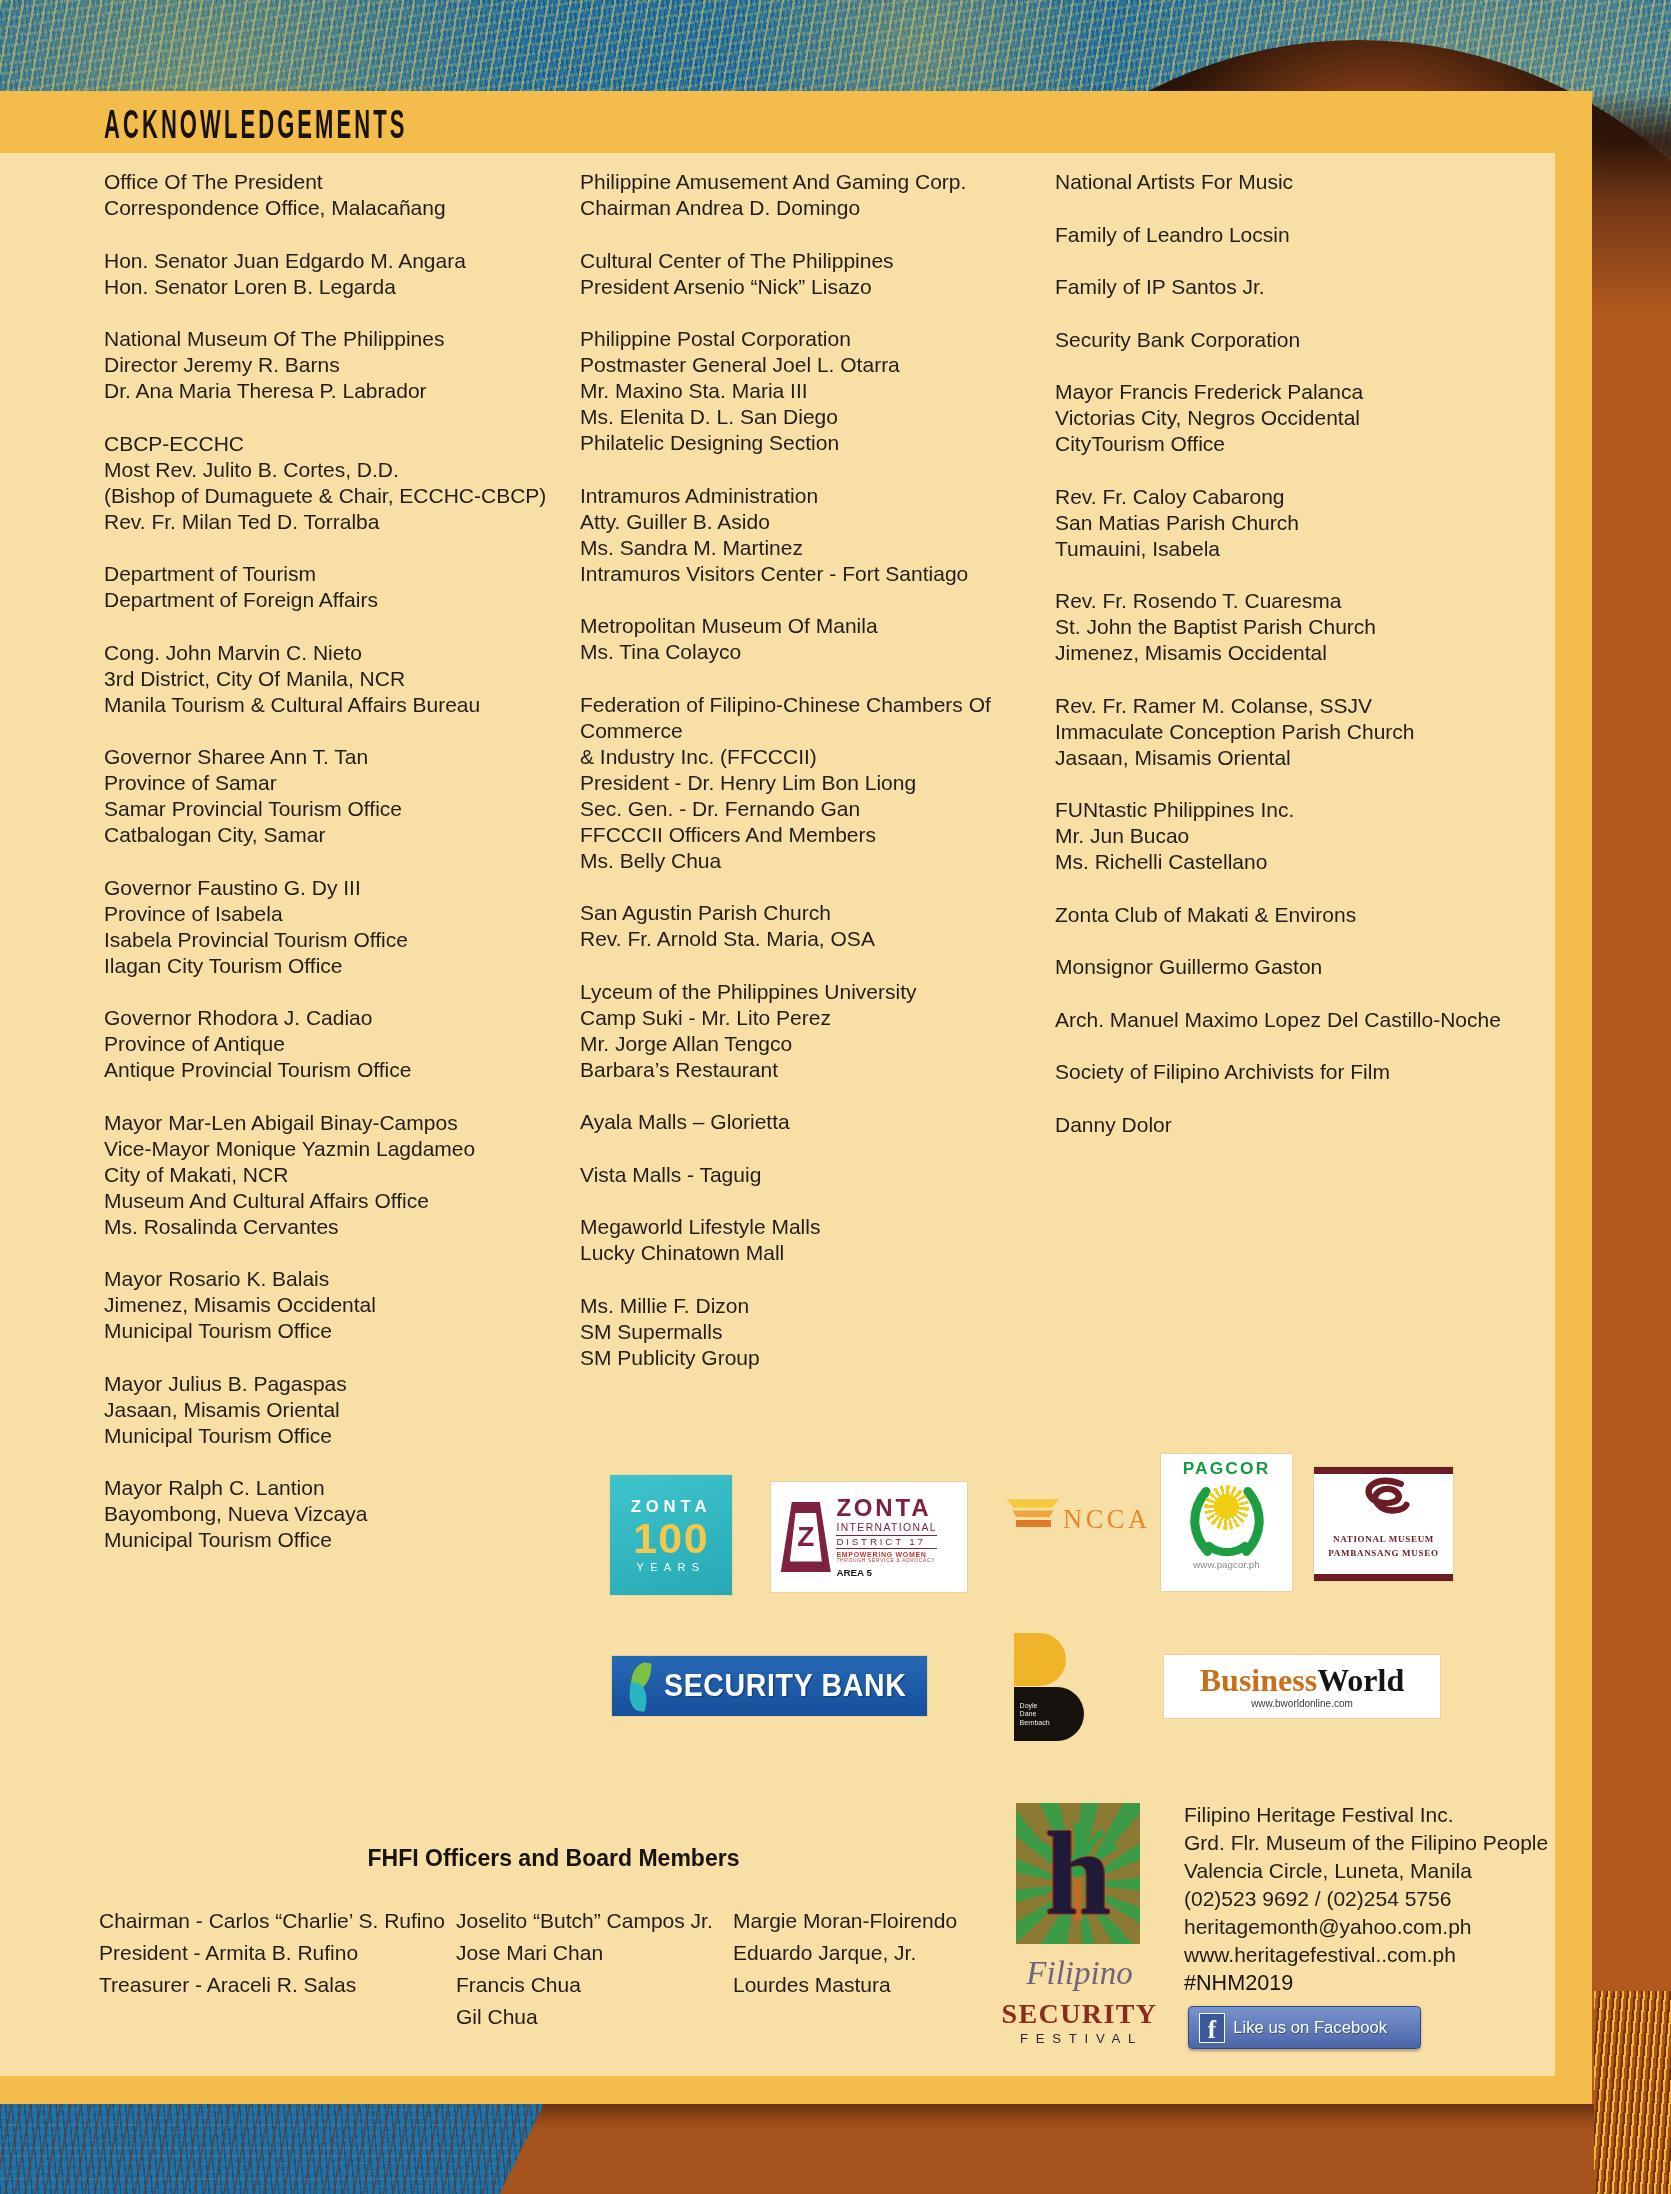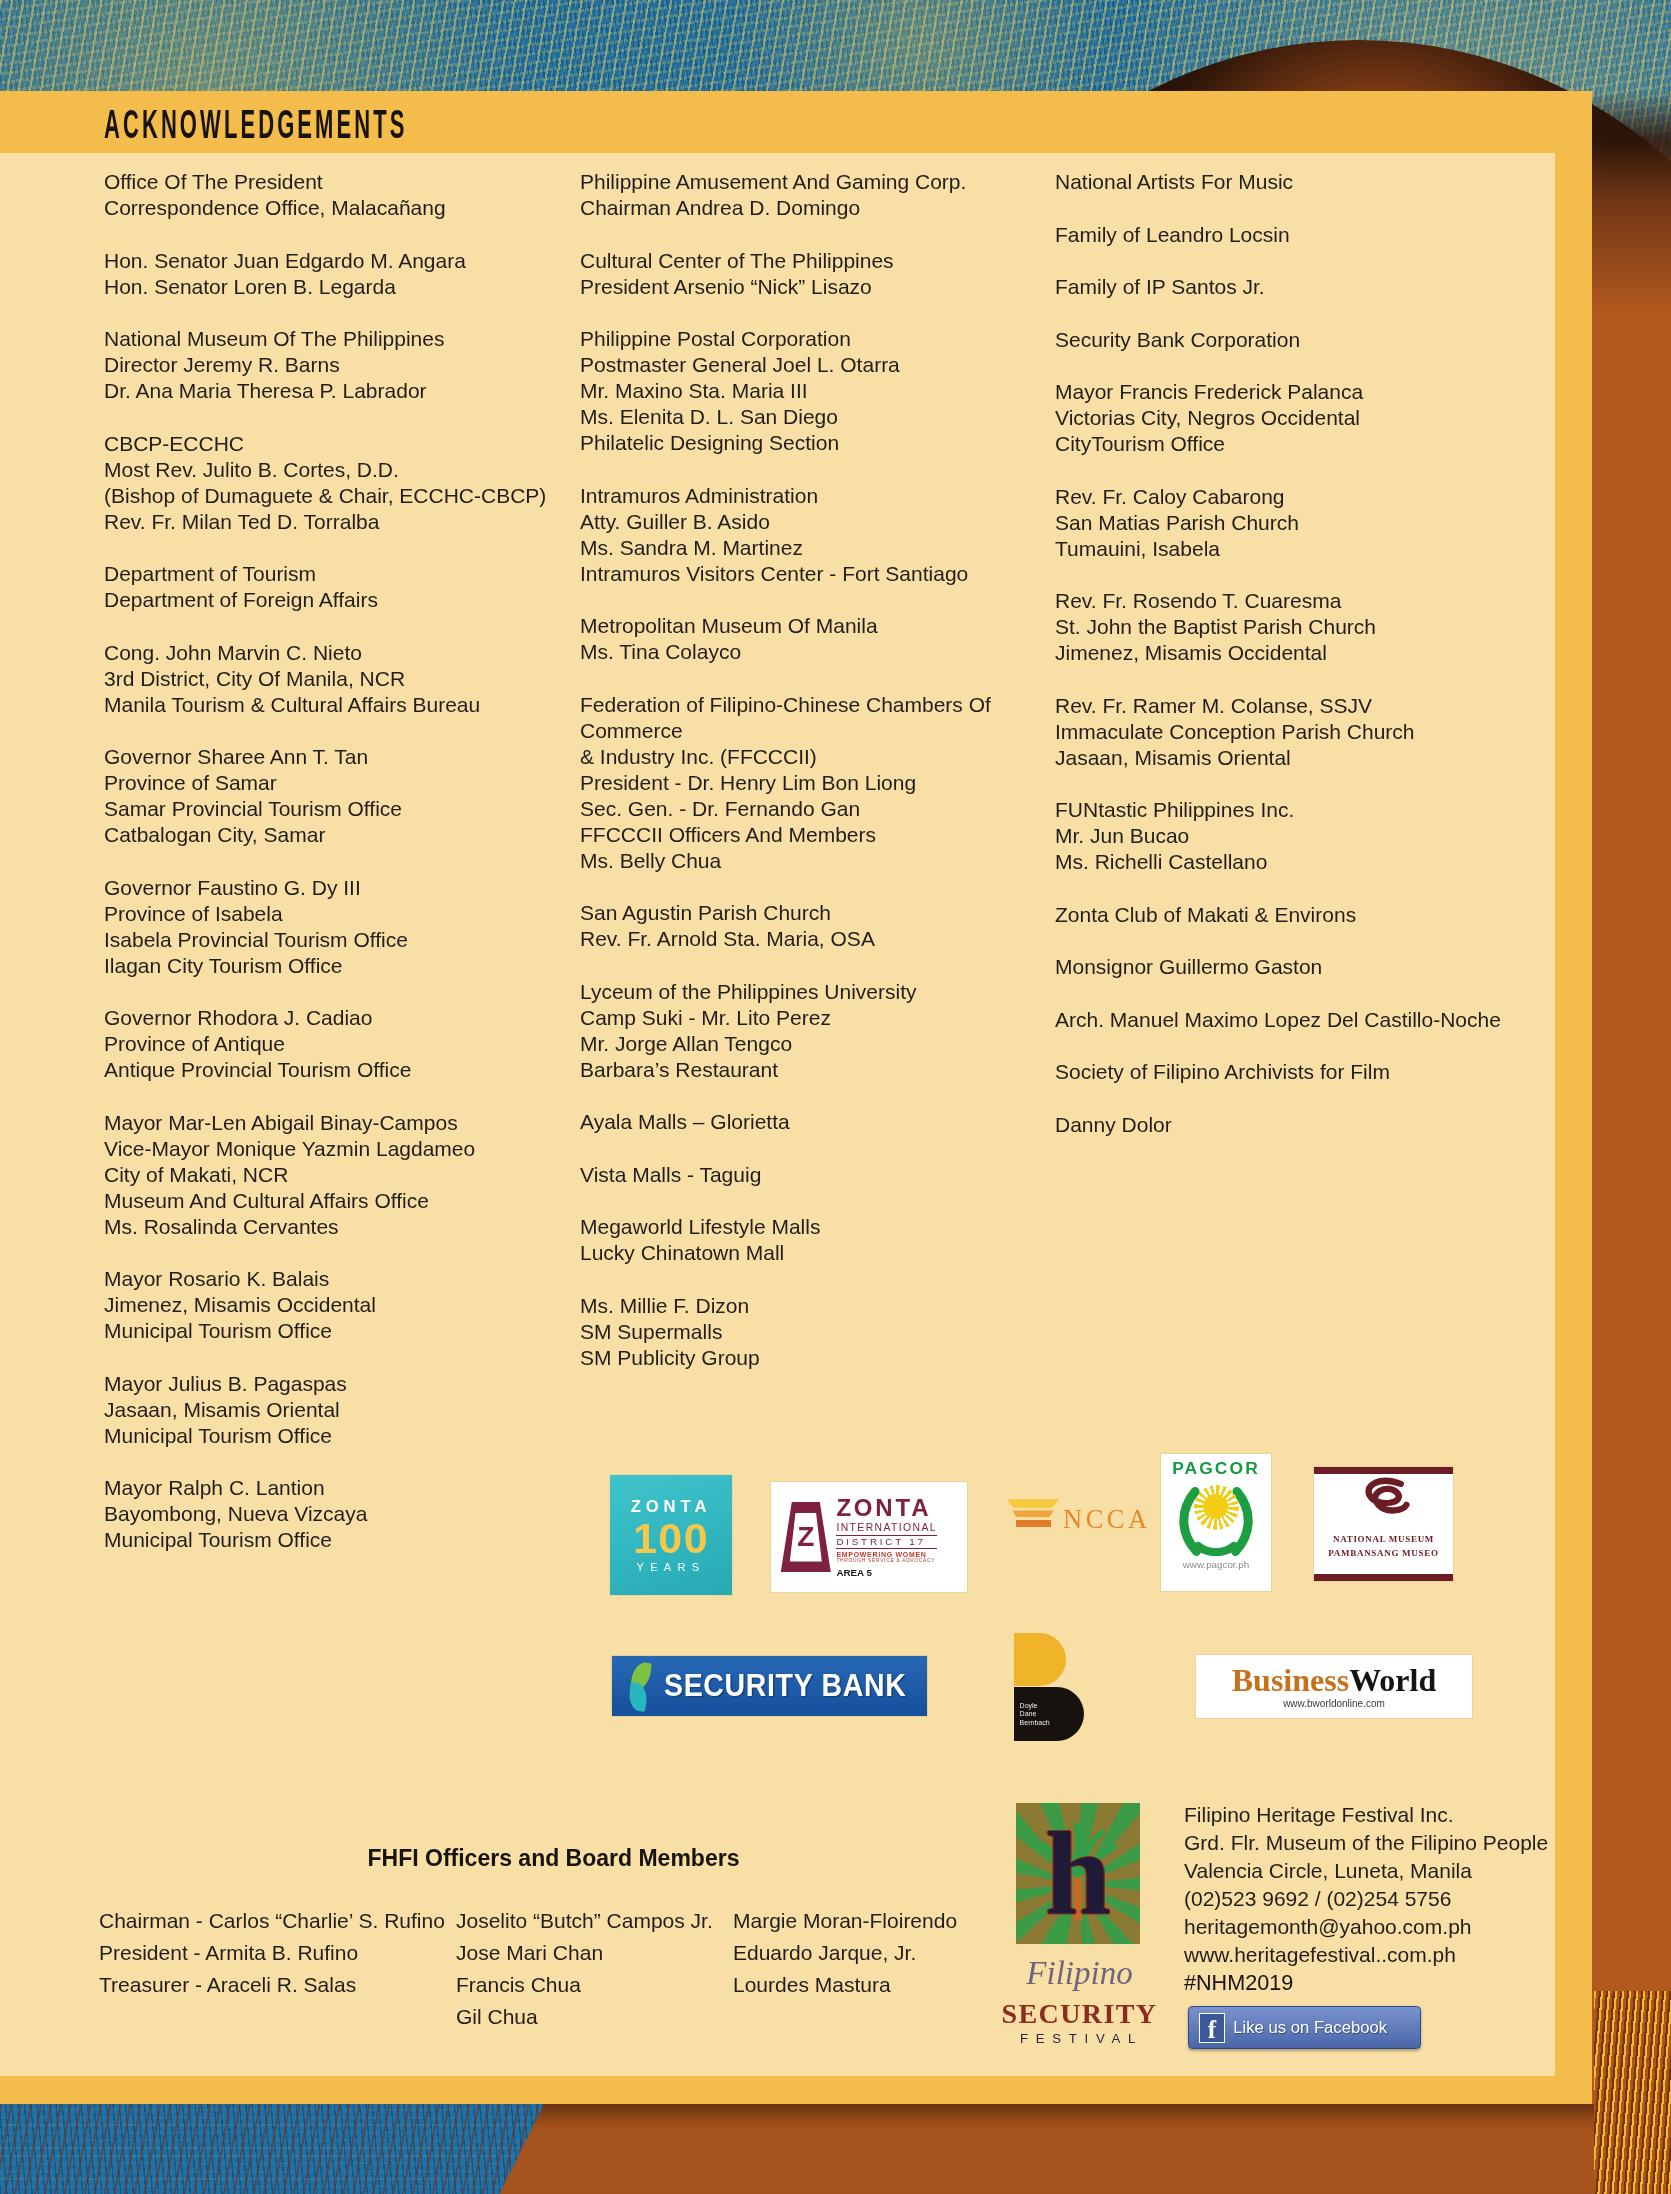--- a/index.html
+++ b/index.html
@@ -71,21 +71,21 @@
   .zd17-area{color:#1A1A1A;font-size:9.8px;font-weight:800;margin-top:4.2px;}
 
   .ncca{left:1003px;top:1434px;width:111px;height:162px;display:flex;align-items:center;}
   .ncca-flame{width:64px;height:96px;}
   .ncca-bowl{width:67px;display:flex;flex-direction:column;align-items:center;gap:2.8px;margin-top:-4.2px;}
   .ncca-b1{width:60px;height:8.4px;background:#F5C93C;clip-path:polygon(6% 0,94% 0,82% 100%,18% 100%);}
   .ncca-b2{width:45px;height:7px;background:#F0A43C;clip-path:polygon(4% 0,96% 0,86% 100%,14% 100%);}
   .ncca-b3{width:35px;height:6.3px;background:#E07B28;}
   .ncca-label{margin-top:9.8px;font-family:"Liberation Serif","DejaVu Serif",serif;color:#E8872B;font-size:26.5px;letter-spacing:3.5px;}
 
-  .pagcor{left:1161px;top:1454px;width:110px;height:137px;background:#FFF;box-shadow:0 0 0 0.7px rgba(0,0,0,.08);
+  .pagcor{left:1161px;top:1454px;width:131px;height:137px;background:#FFF;box-shadow:0 0 0 0.7px rgba(0,0,0,.08);
     display:flex;flex-direction:column;align-items:center;justify-content:flex-start;padding-top:4.2px;box-sizing:border-box;}
   .pagcor-name{color:#169A44;font-weight:800;font-size:17.4px;letter-spacing:2.1px;}
   .pagcor-art{position:relative;width:84px;height:78px;}
   .pagcor-rays{position:absolute;left:19.5px;top:5.6px;width:45px;height:45px;border-radius:50%;
     background:repeating-conic-gradient(#F2CD13 0 9deg, rgba(242,205,19,0) 9deg 18deg);}
   .pagcor-core{position:absolute;left:29px;top:15.3px;width:25px;height:25px;border-radius:50%;background:#F2CD13;}
   .pagcor-url{color:#8A8A8A;font-size:9.8px;margin-top:1.4px;}
 
   .natmus{left:1314px;top:1467px;width:139px;height:114px;background:#FFF;box-shadow:0 0 0 0.7px rgba(0,0,0,.08);
     border-top:7px solid #6B1C24;border-bottom:7px solid #6B1C24;box-sizing:border-box;
@@ -102,21 +102,21 @@
   .sb-name{color:#FFF;font-weight:800;font-size:31px;letter-spacing:0.7px;transform:scaleX(.92);transform-origin:left center;
     text-shadow:1.4px 1.4px 1.4px rgba(0,0,0,.35);margin-left:5.6px;white-space:nowrap;}
 
   .ddb{left:1014px;top:1633px;width:72px;height:110px;}
   .ddb-yellow{width:52px;height:53px;background:#F0B42A;border-radius:0 45px 45px 0;}
   .ddb-black{width:70px;height:54px;background:#17120E;border-radius:0 49px 49px 0;margin-top:1.4px;
     display:flex;flex-direction:column;justify-content:center;padding-left:5.6px;box-sizing:border-box;}
   .ddb-line{color:#EDEDED;font-size:7px;line-height:8.4px;}
 
   .bworld{left:1164px;top:1655px;width:276px;height:63px;background:#FFF;box-shadow:0 0 0 0.7px rgba(0,0,0,.08);
-    display:flex;flex-direction:column;align-items:center;justify-content:center;margin-left:32px;}
+    display:flex;flex-direction:column;align-items:center;justify-content:center;}
   .bw-name{font-family:"Liberation Serif","DejaVu Serif",serif;font-weight:700;font-size:32px;line-height:32px;white-space:nowrap;}
   .bw-1{color:#C8701A;} .bw-2{color:#141414;}
   .bw-url{color:#3A3A3A;font-size:10px;margin-top:1.4px;}
 
   
   .officers-heading{position:absolute;left:104px;top:1845px;width:899px;text-align:center;z-index:7;
     font-size:23px;font-weight:800;color:#17130F;}
   .officers-col{position:absolute;top:1905px;z-index:7;}
   .off-a{left:99px;} .off-b{left:456px;} .off-c{left:733px;}
   .officer-line{line-height:32px;}

